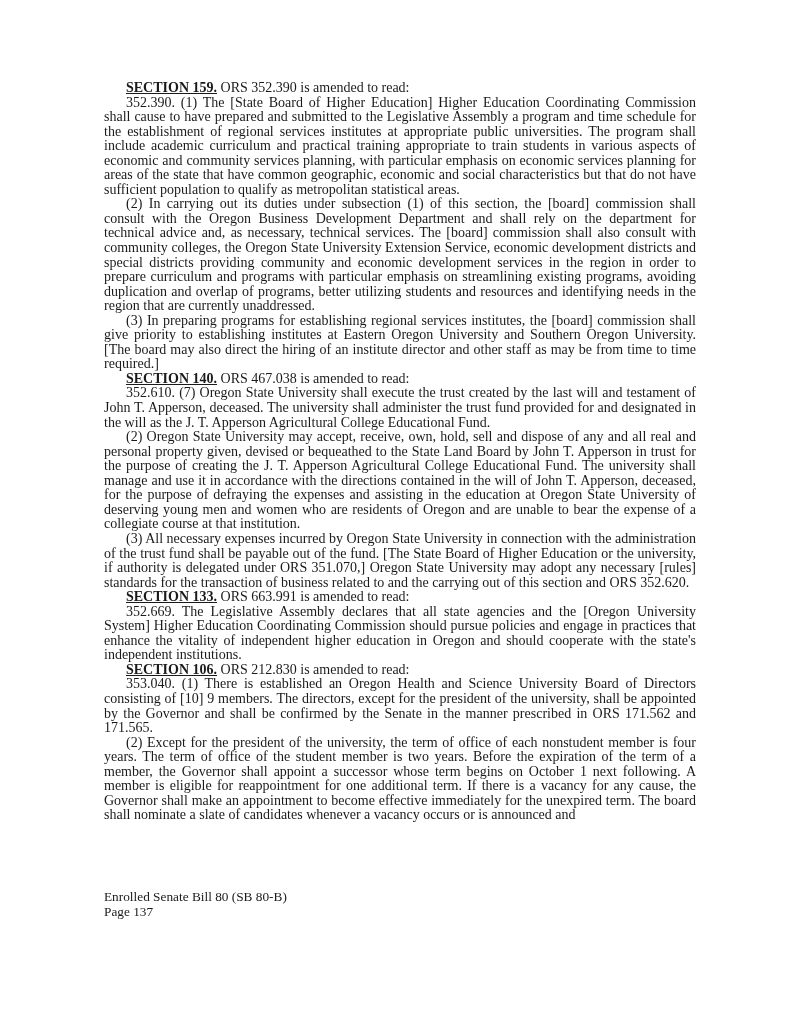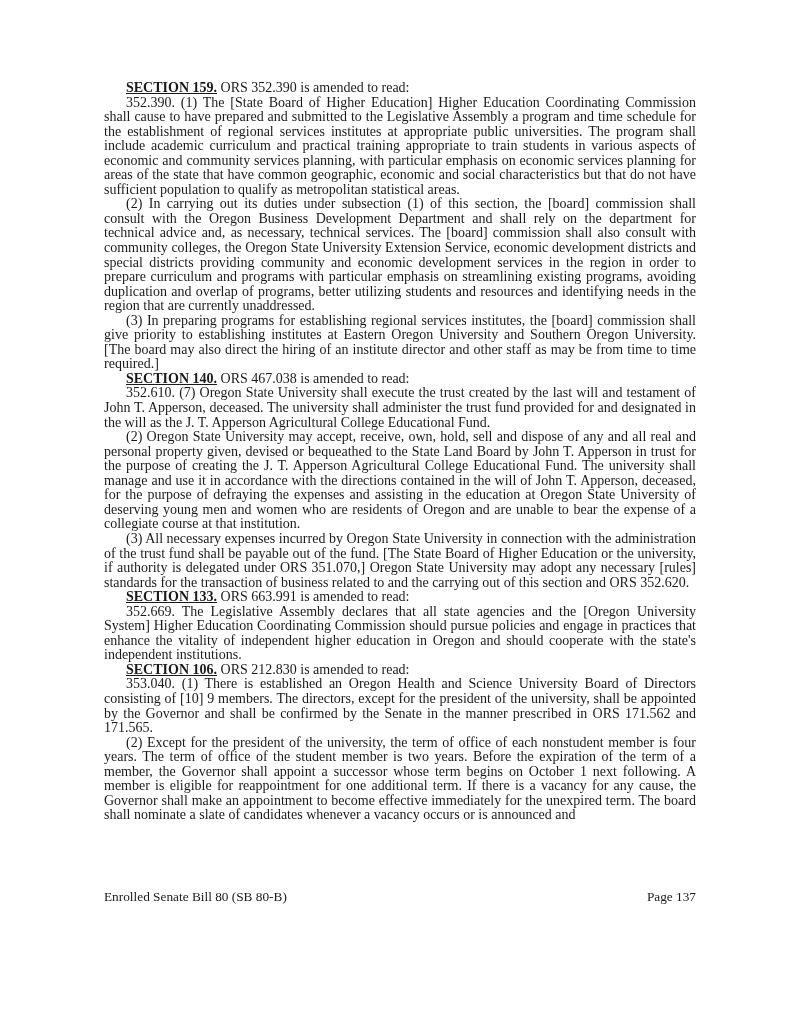--- a/index.html
+++ b/index.html
@@ -40,20 +40,21 @@
   }
   .footer {
     position: absolute;
     left: 104px;
     right: 104px;
     top: 890px;
     display: flex;
     justify-content: space-between;
     font-size: 13.3px;
     line-height: 14.55px;
+    flex-direction: column;
   }
 </style>
 </head>
 <body>
 
 <div class="page">
   <div class="doc-body">
       <p class="para"><span class="run-sh">SECTION 159.</span><span class="run-n"> ORS 352.390 is amended to read:</span></p>
       <p class="para"><span class="run-n">352.390. (1) The </span><span class="run-i">[State Board of Higher Education]</span><span class="run-n"> </span><span class="run-b">Higher Education Coordinating Commission</span><span class="run-n"> shall cause to have prepared and submitted to the Legislative Assembly a program and time schedule for the establishment of regional services institutes at appropriate public universities. The program shall include academic curriculum and practical training appropriate to train students in various aspects of economic and community services planning, with particular emphasis on economic services planning for areas of the state that have common geographic, economic and social characteristics but that do not have sufficient population to qualify as metropolitan statistical areas.</span></p>
       <p class="para"><span class="run-n">(2) In carrying out its duties under subsection (1) of this section, the </span><span class="run-i">[board]</span><span class="run-n"> </span><span class="run-b">commission</span><span class="run-n"> shall consult with the Oregon Business Development Department and shall rely on the department for technical advice and, as necessary, technical services. The </span><span class="run-i">[board]</span><span class="run-n"> </span><span class="run-b">commission</span><span class="run-n"> shall also consult with community colleges, the Oregon State University Extension Service, economic development districts and special districts providing community and economic development services in the region in order to prepare curriculum and programs with particular emphasis on streamlining existing programs, avoiding duplication and overlap of programs, better utilizing students and resources and identifying needs in the region that are currently unaddressed.</span></p>

